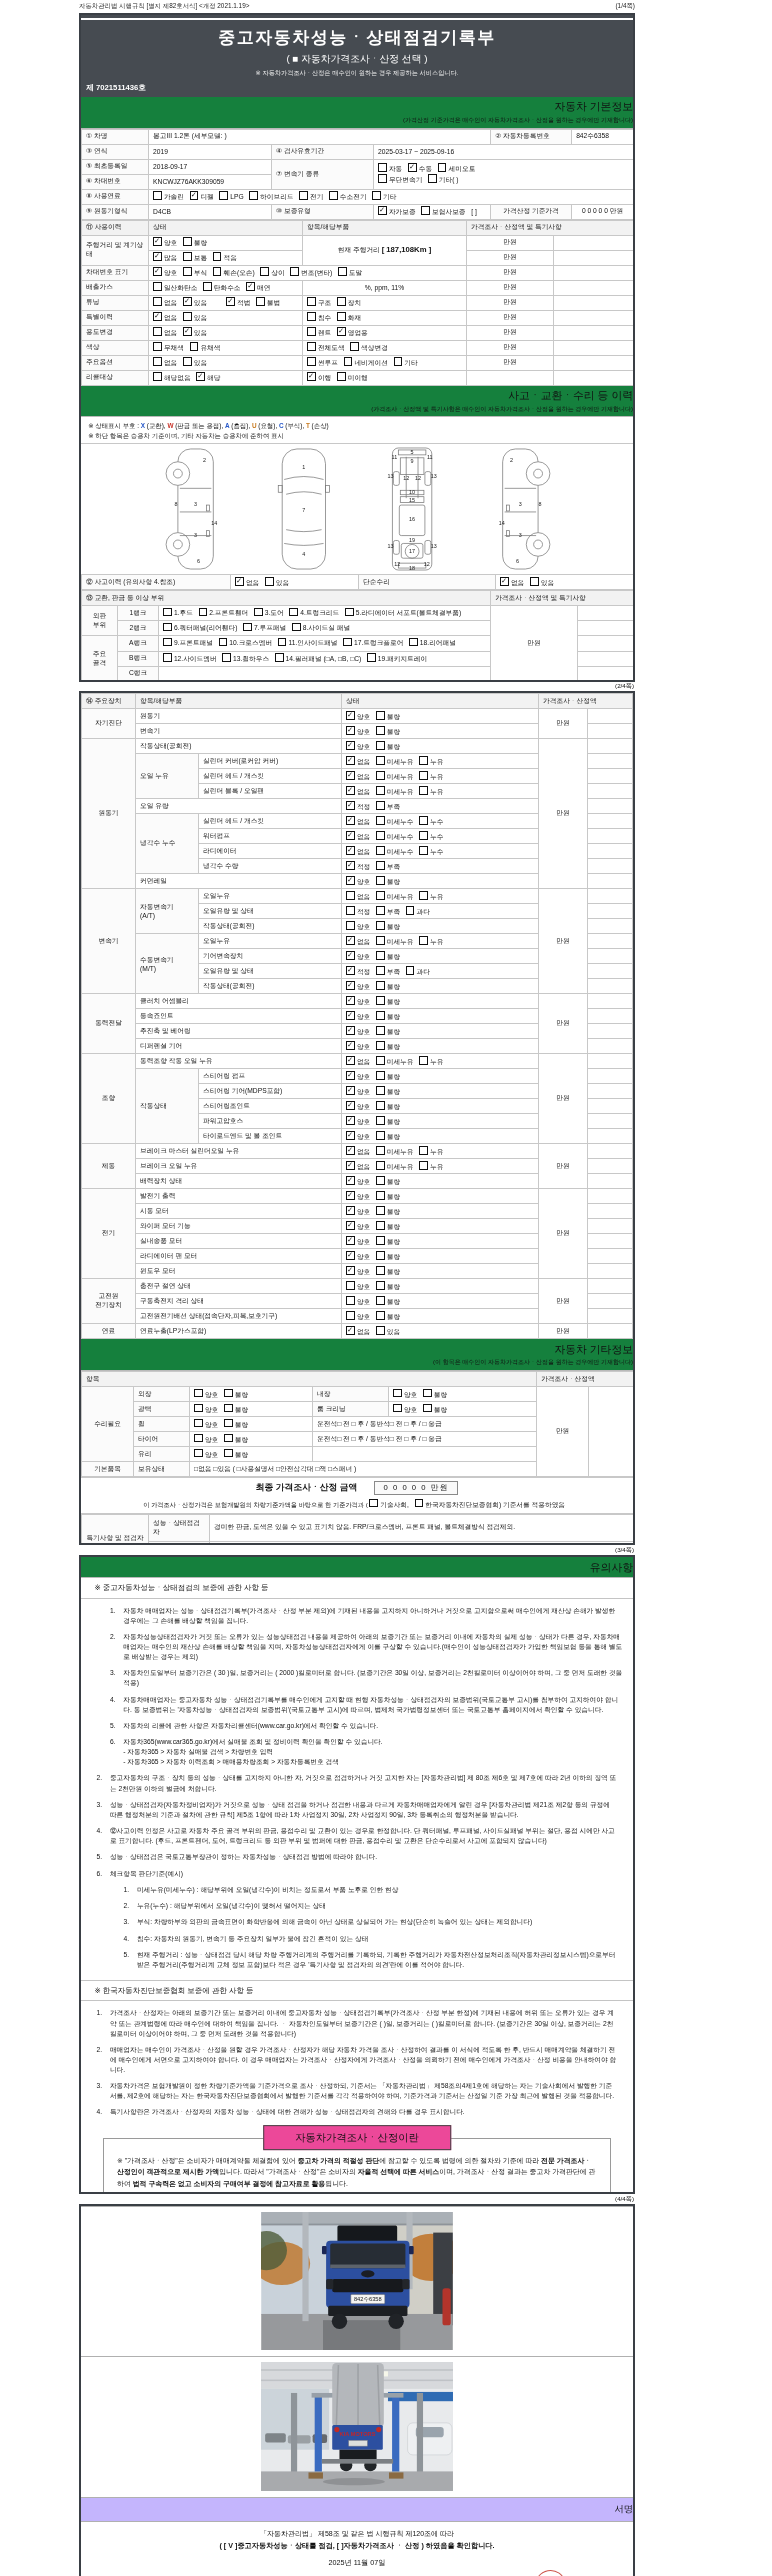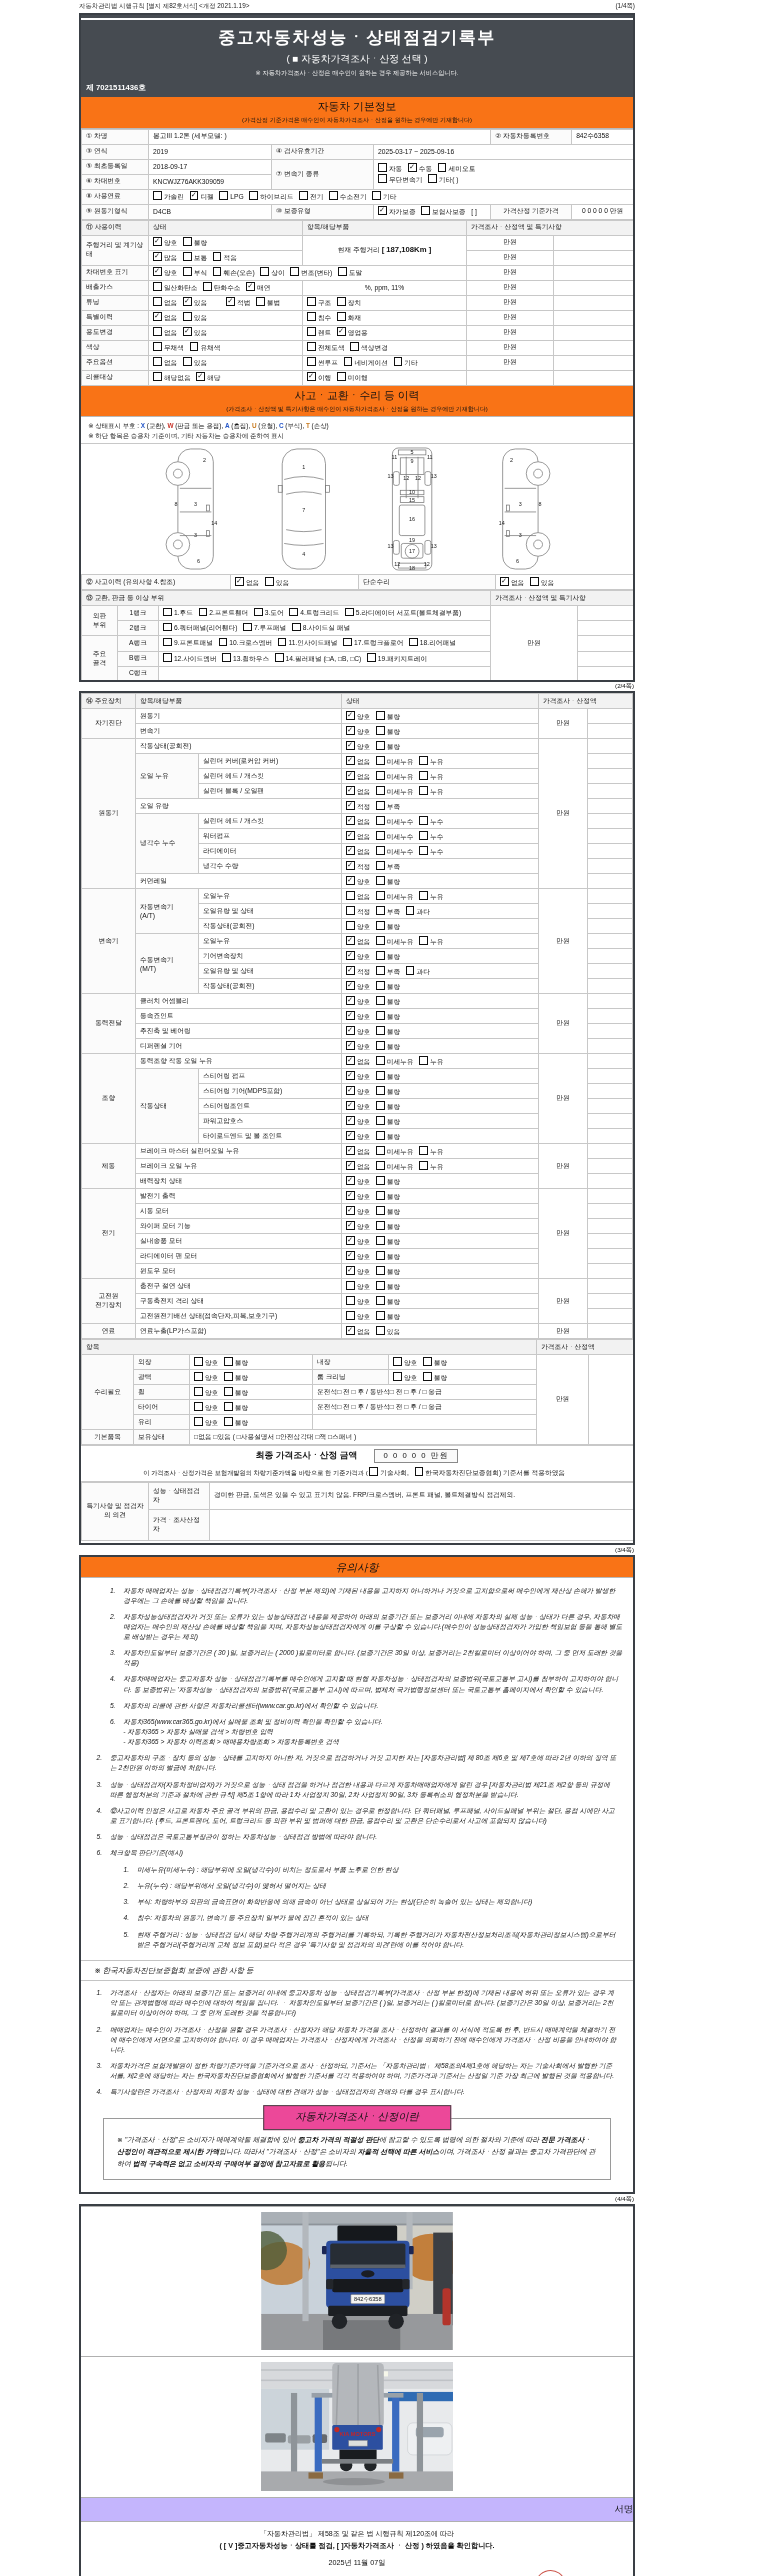--- a/index.html
+++ b/index.html
@@ -1,31 +1,31 @@
 <!DOCTYPE html>
 <html style="font-size:8.2px"><head>
 <meta charset="utf-8">
 <style>
   html,body{margin:0;padding:0;background:#fff;}
   .page{position:relative;width:714px;height:2576px;background:#fff;overflow:hidden;
         font-family:"Liberation Sans","DejaVu Sans",sans-serif;color:#111;}
   .doc{width:556px;margin:0 auto;padding-top:2.1px;}
   .meta{display:flex;justify-content:space-between;font-size:6.4px;color:#222;margin-bottom:1.5px;}
   .frame{border:2.1px solid #3a3f45;overflow:hidden;background:#fff;}
-  .f1{height:665px;} .f2{height:850px;} .f3{height:635px;font-style:italic;} .f4{height:383px;position:relative;}
+  .f1{height:665px;} .f2{height:850px;} .f3{height:635px;} .f4{height:383px;position:relative;}
   .pgmark{text-align:right;font-size:6.2px;height:8.8px;padding:0.5px 1px;}
   
   .banner{background:#464b51;color:#fff;text-align:center;padding-top:3.1px;}
   .banner .rule{height:2.6px;background:#fff;margin:0 0 6.2px 0;}
   .banner h1{margin:1px 0 3.6px;font-size:17px;letter-spacing:1.5px;font-weight:bold;}
   .banner .sub{font-size:9.8px;margin-bottom:3.1px;}
   .banner .note{font-size:6.2px;color:#f0f0f0;margin-bottom:4.1px;}
   .docno{text-align:left;font-size:7.7px;font-weight:bold;padding:1px 5.2px 3.6px;}
   
-  .sec-head{background:#f97316;text-align:center;padding:3.6px 0 2.6px;border-bottom:0.5px solid #b9b9b9;}
+  .sec-head{background:#15803d;text-align:right;padding:3.6px 0 2.6px;border-bottom:0.5px solid #b9b9b9;}
   .sec-head .t{font-size:10.8px;}
   .sec-head .n{font-size:6px;margin-top:1.5px;}
   
   table.grid{width:100%;border-collapse:collapse;table-layout:fixed;}
   .grid td{border:0.5px solid #c8c8c8;font-size:6.7px;padding:1px 4.1px;height:12px;vertical-align:middle;overflow:hidden;}
   .grid td.hd{background:#f2f2f2;text-align:left;}
   .grid td.lab{background:#fbfbfb;}
   .grid td.pr{text-align:center;}
   .grid td.ctr{text-align:center;}
   .pre{white-space:pre-line;}
@@ -637,20 +637,24 @@
             <tr>
               <td class="lab ctr pre" rowspan="1">연료</td>
               <td colspan="2">연료누출(LP가스포함)</td>
               <td><span class="cbw"><span class="cb on"></span><span class="cbl">없음</span></span><span class="cbw"><span class="cb"></span><span class="cbl">있음</span></span></td>
               <td class="pr" rowspan="1">만원</td>
               <td class="blank"></td>
             </tr>
           </tbody>
     </table>
 
+    <div class="sec-head">
+      <div class="t">자동차 기타정보</div>
+      <div class="n">(이 항목은 매수인이 자동차가격조사ㆍ산정을 원하는 경우에만 기재합니다)</div>
+    </div>
     <table class="grid" id="t-other">
       <colgroup>
             <col style="width:52px">
             <col style="width:56px">
             <col style="width:123px">
             <col style="width:76px">
             <col style="width:148px">
             <col style="width:52px">
             <col style="width:46px">
           </colgroup>
@@ -722,20 +726,21 @@
           </tbody>
     </table>
   </div>
 
   <div class="pgmark">(3/4쪽)</div>
 
   <div class="frame f3">
     <div class="sec-head">
       <div class="t">유의사항</div>
     </div>
+    <div class="nt-head">※ 중고자동차성능ㆍ상태점검의 보증에 관한 사항 등</div>
     <div class="nt-body" id="nt-body1">
           <div class="nt-item sub">
             <span class="n">1.</span>
             <span class="t">자동차 매매업자는 성능ㆍ상태점검기록부(가격조사ㆍ산정 부분 제외)에 기재된 내용을 고지하지 아니하거나 거짓으로 고지함으로써 매수인에게 재산상 손해가 발생한 경우에는 그 손해를 배상할 책임을 집니다.</span>
           </div>
           <div class="nt-item sub">
             <span class="n">2.</span>
             <span class="t">자동차성능상태점검자가 거짓 또는 오류가 있는 성능상태점검 내용을 제공하여 아래의 보증기간 또는 보증거리 이내에 자동차의 실제 성능ㆍ상태가 다른 경우, 자동차매매업자는 매수인의 재산상 손해를 배상할 책임을 지며, 자동차성능상태점검자에게 이를 구상할 수 있습니다.(매수인이 성능상태점검자가 가입한 책임보험 등을 통해 별도로 배상받는 경우는 제외)</span>
           </div>
           <div class="nt-item sub">

